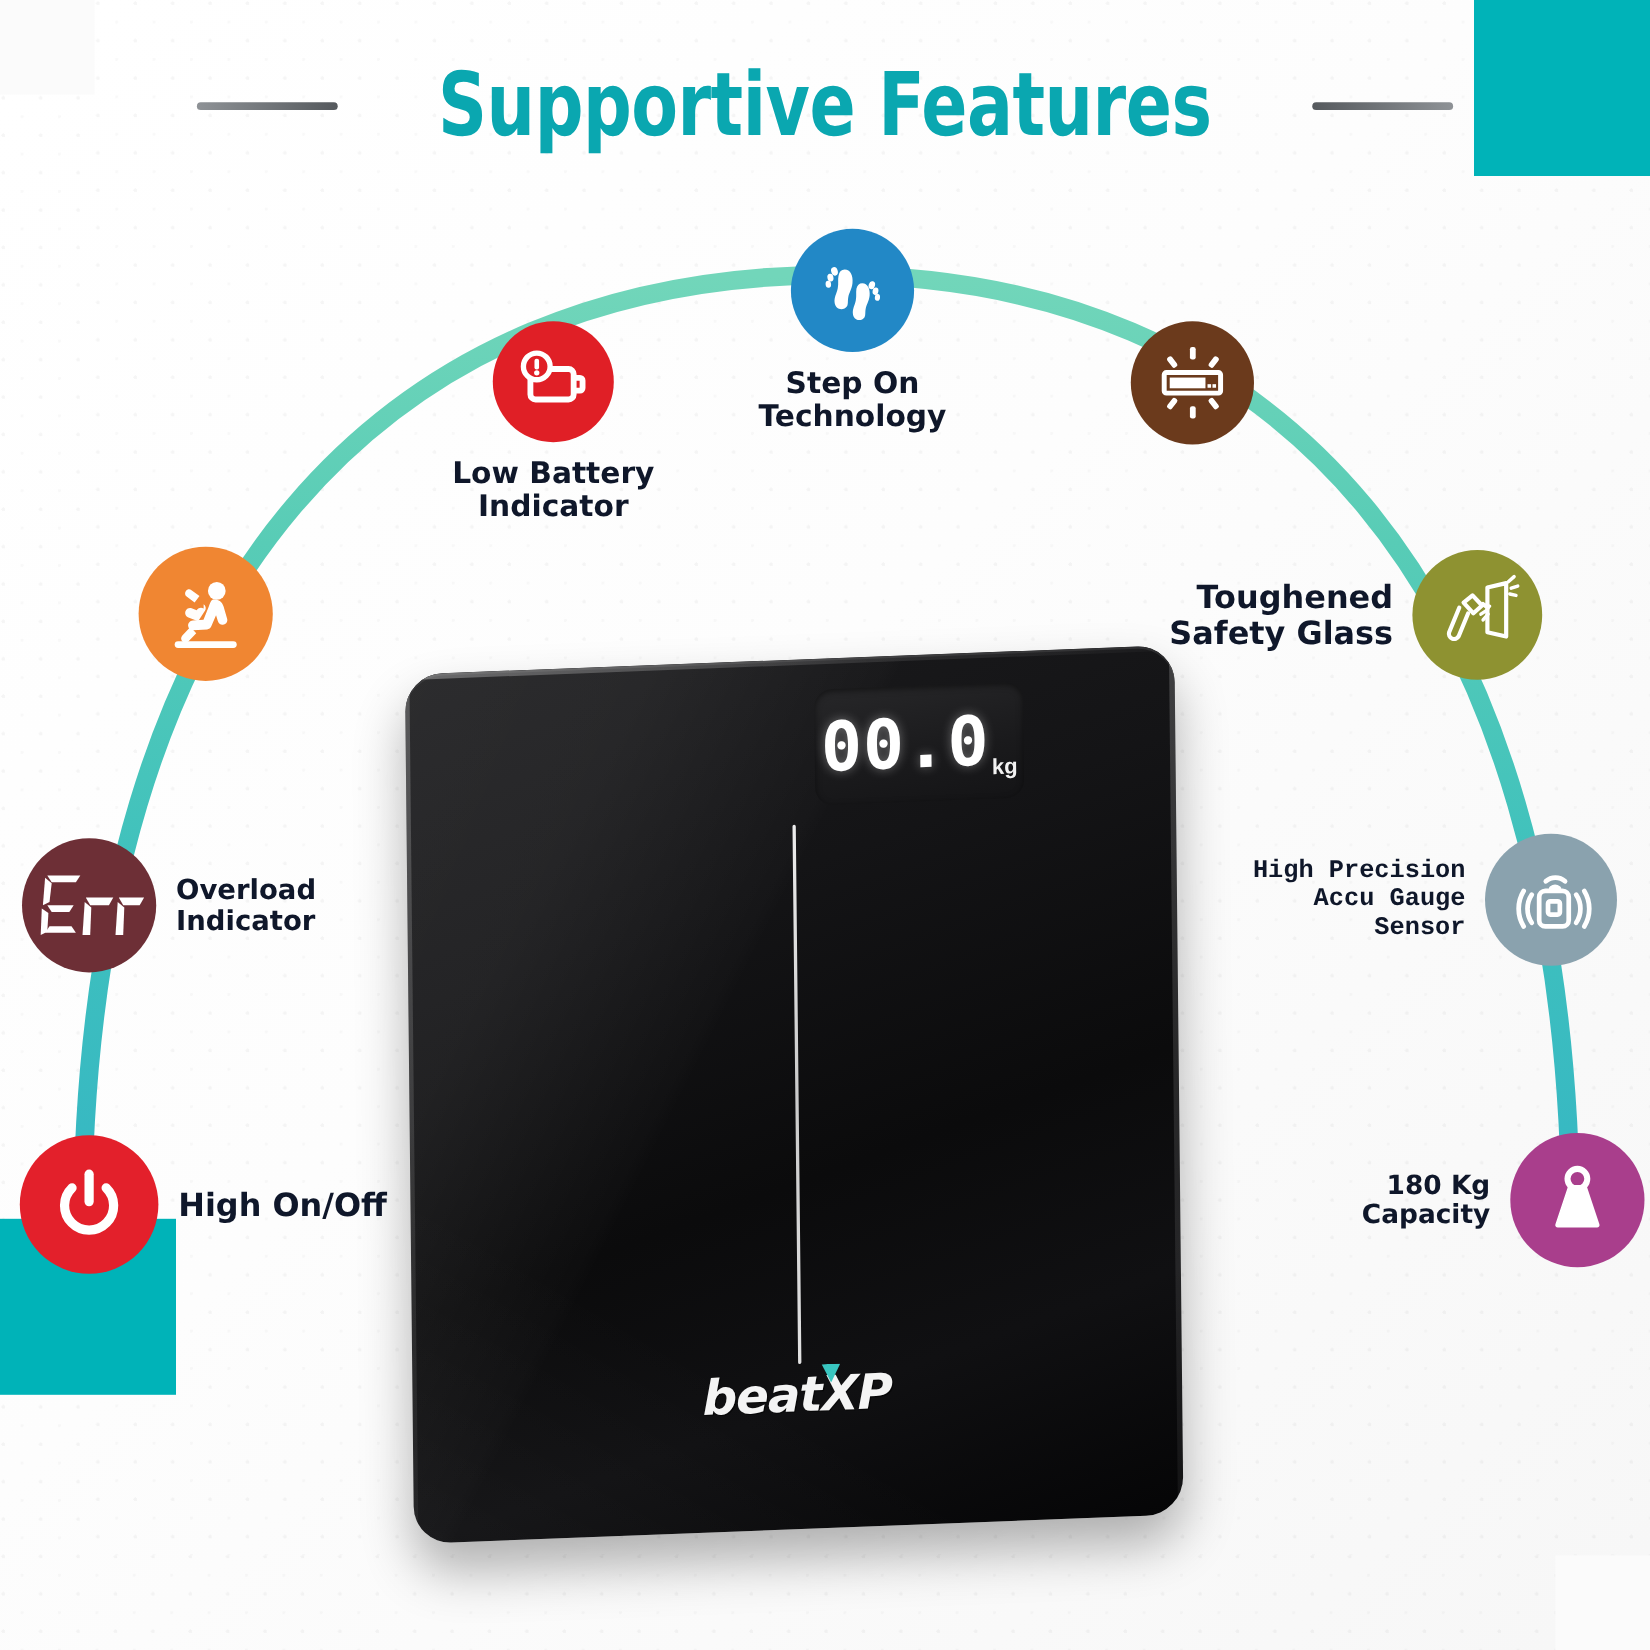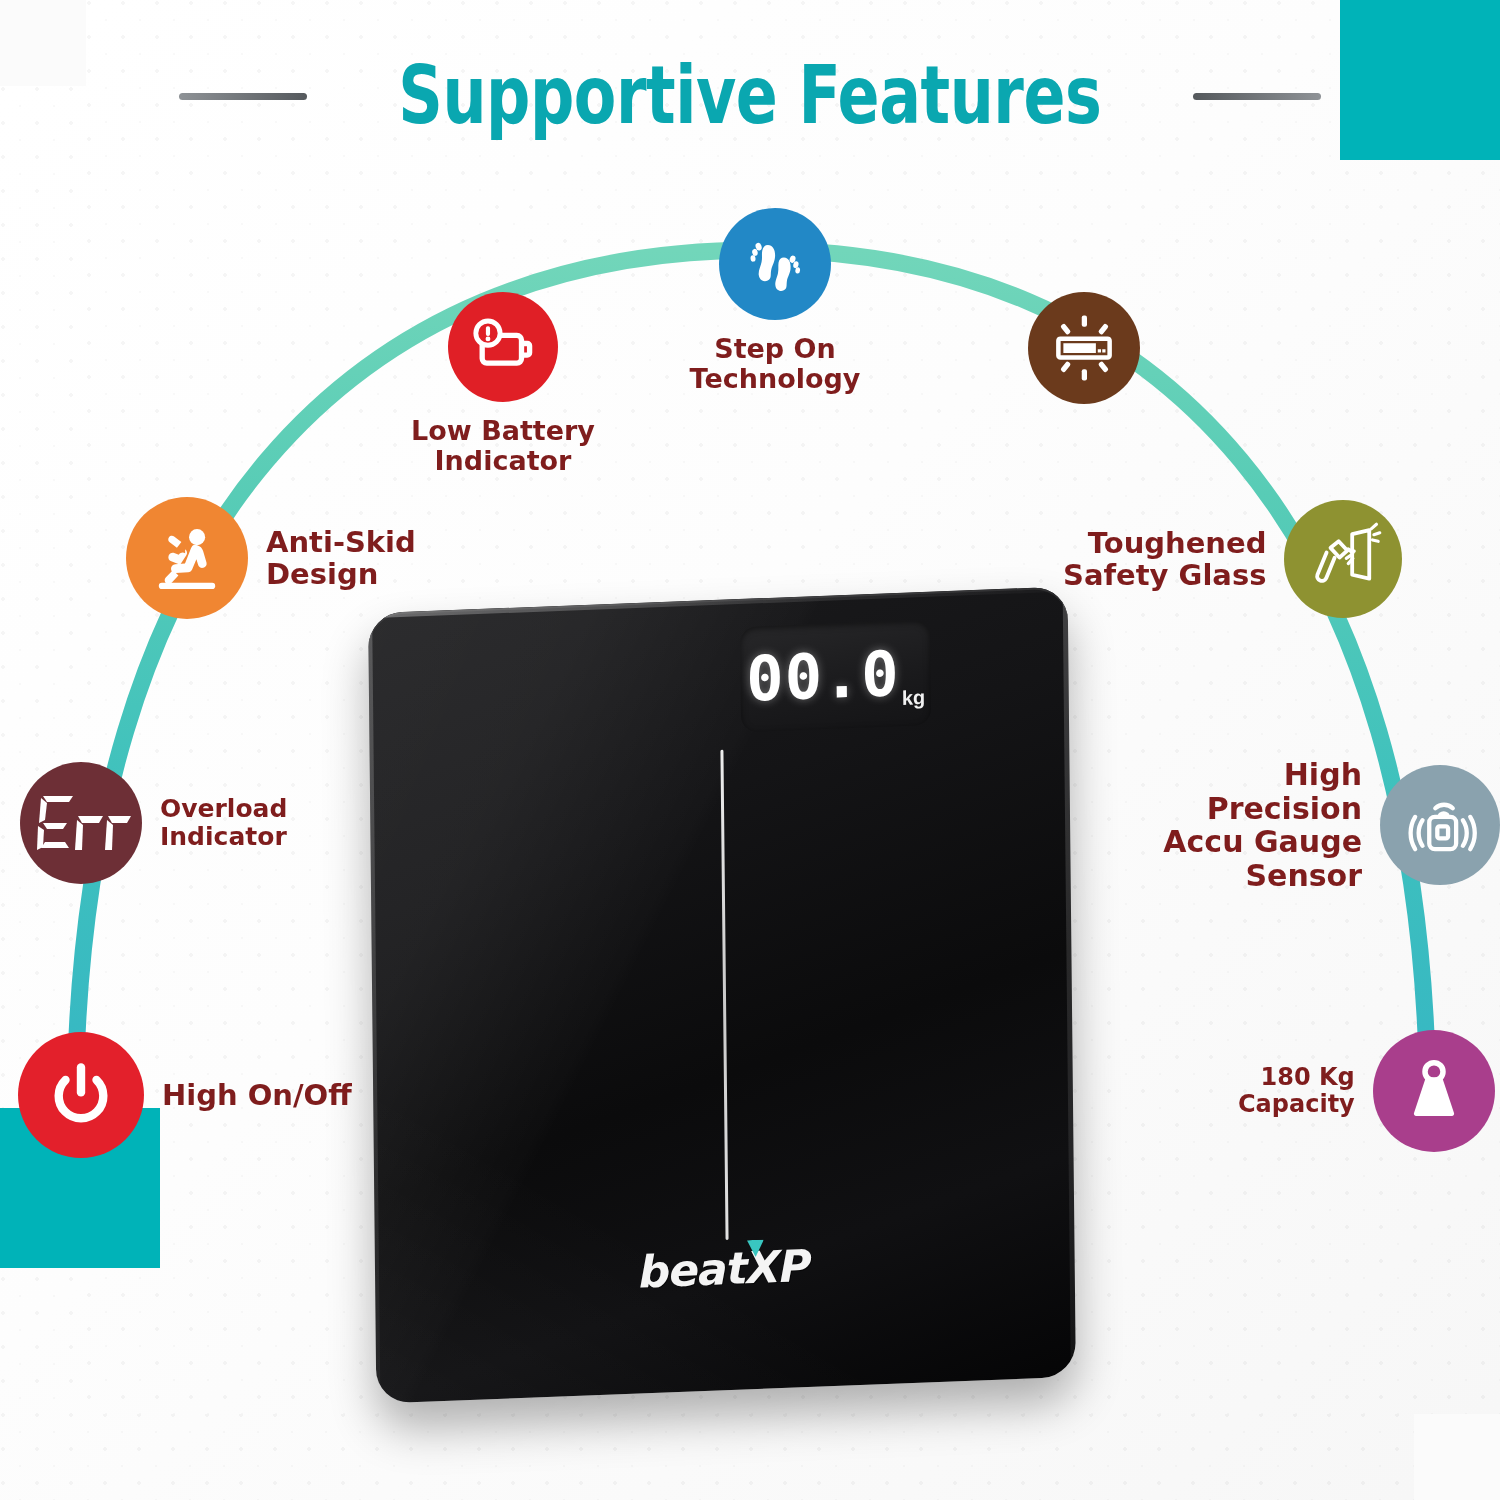--- a/index.html
+++ b/index.html
@@ -144,21 +144,21 @@
   }
 
   
   .feat{position:absolute;display:flex;align-items:center;z-index:30;}
   .feat.vert{flex-direction:column;align-items:center;}
   .feat .bubble{
     border-radius:50%;display:flex;align-items:center;justify-content:center;
     flex:0 0 auto;
   }
   .feat .label{
-    color:#7f1d1d;font-weight:700;line-height:1.12;
+    color:#0f172a;font-weight:700;line-height:1.12;
     font-family:"DejaVu Sans","Liberation Sans",sans-serif;
     white-space:pre-line;
   }
   .feat.right-label .label{margin-left:18px;text-align:left;}
   .feat.left-label{flex-direction:row-reverse;}
   .feat.left-label .label{margin-right:18px;text-align:right;}
   .feat.vert .label{margin-top:14px;text-align:center;}
   svg{display:block;}
 </style>
 </head>
@@ -276,22 +276,20 @@
         <g fill="#fff">
           <circle cx="39.5" cy="16.5" r="6"></circle>
           <path d="M36.5 22.5c3.6-.6 6.6 1.2 7.6 4.6l2.4 8.2c.5 1.8-.5 3.5-2.3 4-1.8.5-3.5-.6-4-2.4l-1.2-4-3.2 7.6c-.5 1.2-1.6 2-2.9 2.1l-9.3.6c-1.9.1-3.4-1.3-3.5-3.1-.1-1.8 1.3-3.4 3.1-3.5l7.3-.5 3.6-9.1c.6-1.6 1.4-3.9 2.4-4.5z"></path>
           <path d="M30.6 25.5c1.5 1 1.9 3 .9 4.5l-4.6 7-6.6-2.5c-1.7-.6-2.6-2.5-2-4.2.6-1.7 2.5-2.6 4.2-2l3.4 1.3 .2-.3c1-1.5 3-1.9 4.5-.9z" opacity="0.98"></path>
           <path d="M27.8 20.0 l-5.4-4.0 c-1.2-.9-2.9-.7-3.8.5-.9 1.2-.7 2.9.5 3.8l5.4 4.0z"></path>
           <path d="M21.6 41.0 l-5.4 5.6 c-1.1 1.2-1.1 3.0 .1 4.1 1.2 1.1 3.0 1.1 4.1-.1l5.2-5.5z"></path>
           <rect x="11" y="50.5" width="42" height="4.6" rx="2.3"></rect>
         </g>
       </svg>
     </div>
-    <div class="label" style="font-size:29px;">Anti-Skid
-Design</div>
   </div>
 
   <div class="feat left-label" style="left:1063px;top:500px;">
     <div class="bubble" style="width:118px;height:118px;background:#8e9231;">
       <svg width="84" height="84" viewBox="0 0 64 64">
         <g fill="none" stroke="#fff" stroke-width="2.9" stroke-linejoin="round" stroke-linecap="round">
           <path d="M39 13 L52 10 L52 47 L39 44 Z"></path>
           <path d="M22.5 23.5 l6.2-5.0 6.6 7.0 -6.0 5.4 z"></path>
           <path d="M19.5 27.0 L12.5 44.0 a3.6 3.6 0 0 0 6.6 2.8 L25.6 31.0"></path>
           <path d="M36 24.5 l3.4 2.6"></path>
@@ -341,21 +339,21 @@
           <rect x="30" y="33" width="8" height="9" rx="1.6"></rect>
           <path d="M28.5 19.5 a9.5 9.5 0 0 1 13 0"></path>
           <path d="M32.2 24.3 a4.2 4.2 0 0 1 5.1 0"></path>
           <path d="M19 28.5 a17 17 0 0 0 0 19"></path>
           <path d="M13.5 26 a23 23 0 0 0 0 24"></path>
           <path d="M49 28.5 a17 17 0 0 1 0 19"></path>
           <path d="M54.5 26 a23 23 0 0 1 0 24"></path>
         </g>
       </svg>
     </div>
-    <div class="label" style="font-size:30px;">High Precision
+    <div class="label" style="font-size:23px;font-family:Liberation Mono, monospace;">High Precision
 Accu Gauge
 Sensor</div>
   </div>
 
   <div class="feat right-label" style="left:18px;top:1032px;">
     <div class="bubble" style="width:126px;height:126px;background:#e3202b;">
       <svg width="84" height="84" viewBox="0 0 64 64">
         <g fill="none" stroke="#fff" stroke-width="6.4" stroke-linecap="round">
           <path d="M20.2 20.5 a17 17 0 1 0 23.6 0"></path>
           <path d="M32 11 L32 30"></path>

